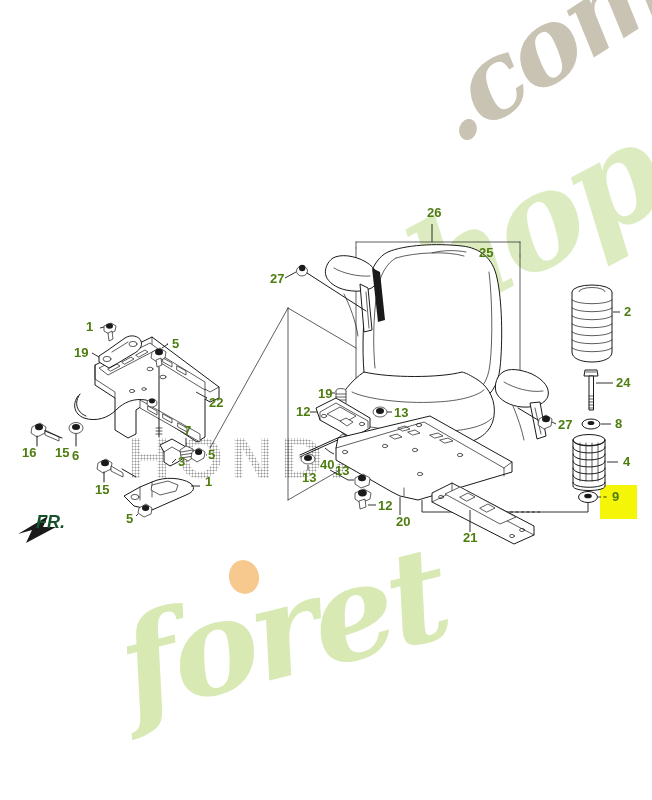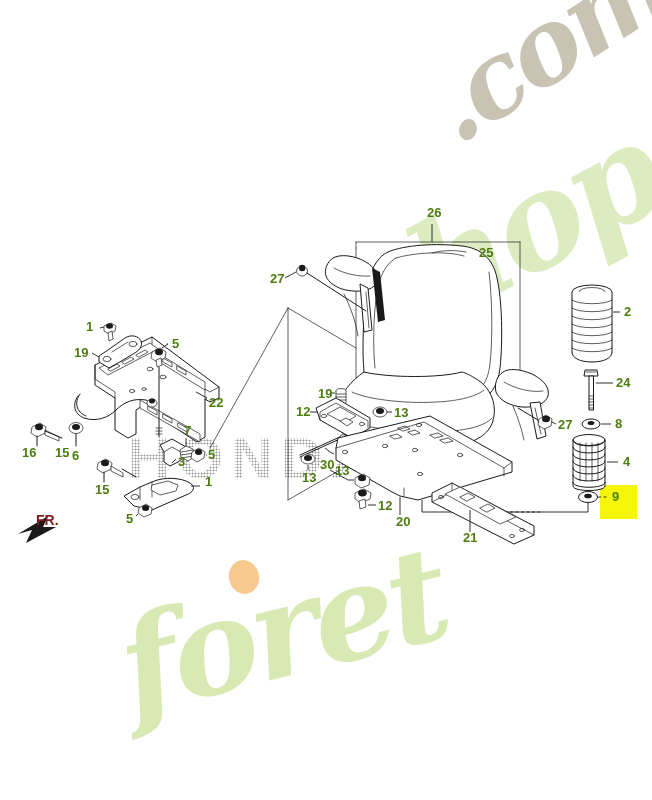--- a/index.html
+++ b/index.html
@@ -26,23 +26,24 @@
     font-weight:700;
     color:#4d7c0f;
     letter-spacing:0px;
     white-space:nowrap;
     line-height:1;
     user-select:none;
   }
   .fr-label{
     position:absolute;
     font-family:"Liberation Sans", sans-serif;
-    font-size:14px;
+    font-size:18px;
     font-weight:700;
-    color:#7f1d1d;
+    font-style:italic;
+    color:#14532d;
     white-space:nowrap;
   }
   .wm{
     position:absolute;
     pointer-events:none;
     user-select:none;
   }
   .wm-com{
     top:64px;left:404px;
     font-family:"DejaVu Serif", serif;
@@ -504,21 +505,21 @@
   <div class="callout" style="left:378px;top:499px">12</div>
   <div class="callout" style="left:394px;top:406px">13</div>
   <div class="callout" style="left:302px;top:471px">13</div>
   <div class="callout" style="left:86px;top:320px">1</div>
   <div class="callout" style="left:95px;top:483px">15</div>
   <div class="callout" style="left:55px;top:446px">15</div>
   <div class="callout" style="left:22px;top:446px">16</div>
   <div class="callout" style="left:296px;top:405px">12</div>
   <div class="callout" style="left:318px;top:387px">19</div>
   <div class="callout" style="left:74px;top:346px">19</div>
-  <div class="callout" style="left:320px;top:458px">30</div>
+  <div class="callout" style="left:320px;top:458px">40</div>
   <div class="callout" style="left:463px;top:531px">21</div>
   <div class="callout" style="left:209px;top:396px">22</div>
   <div class="callout" style="left:396px;top:515px">20</div>
   <div class="callout" style="left:616px;top:376px">24</div>
   <div class="callout" style="left:479px;top:246px">25</div>
   <div class="callout" style="left:427px;top:206px">26</div>
   <div class="callout" style="left:270px;top:272px">27</div>
   <div class="callout" style="left:558px;top:418px">27</div>
 
   <div class="fr-label" style="left:36px;top:512px">FR.</div>

